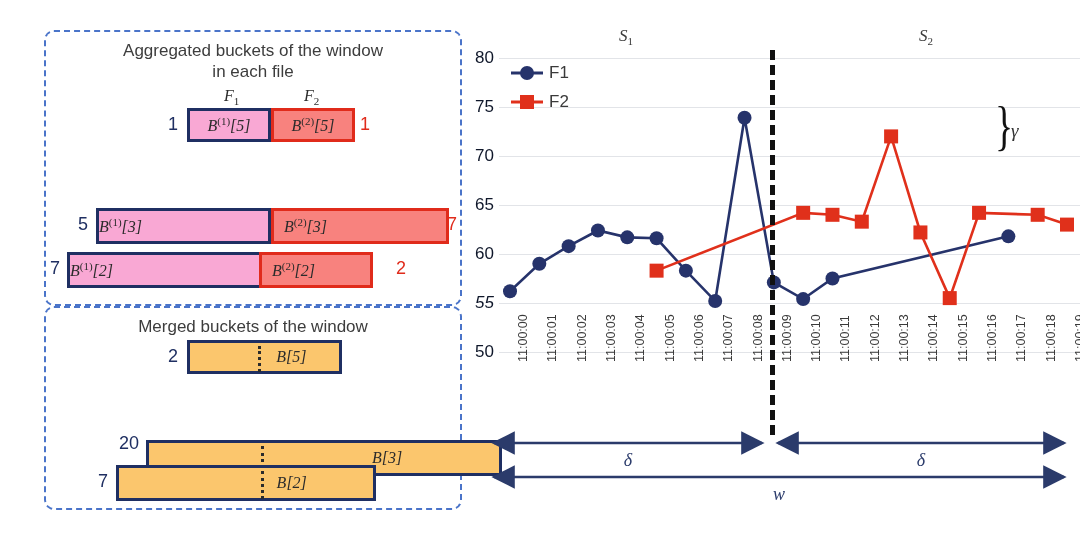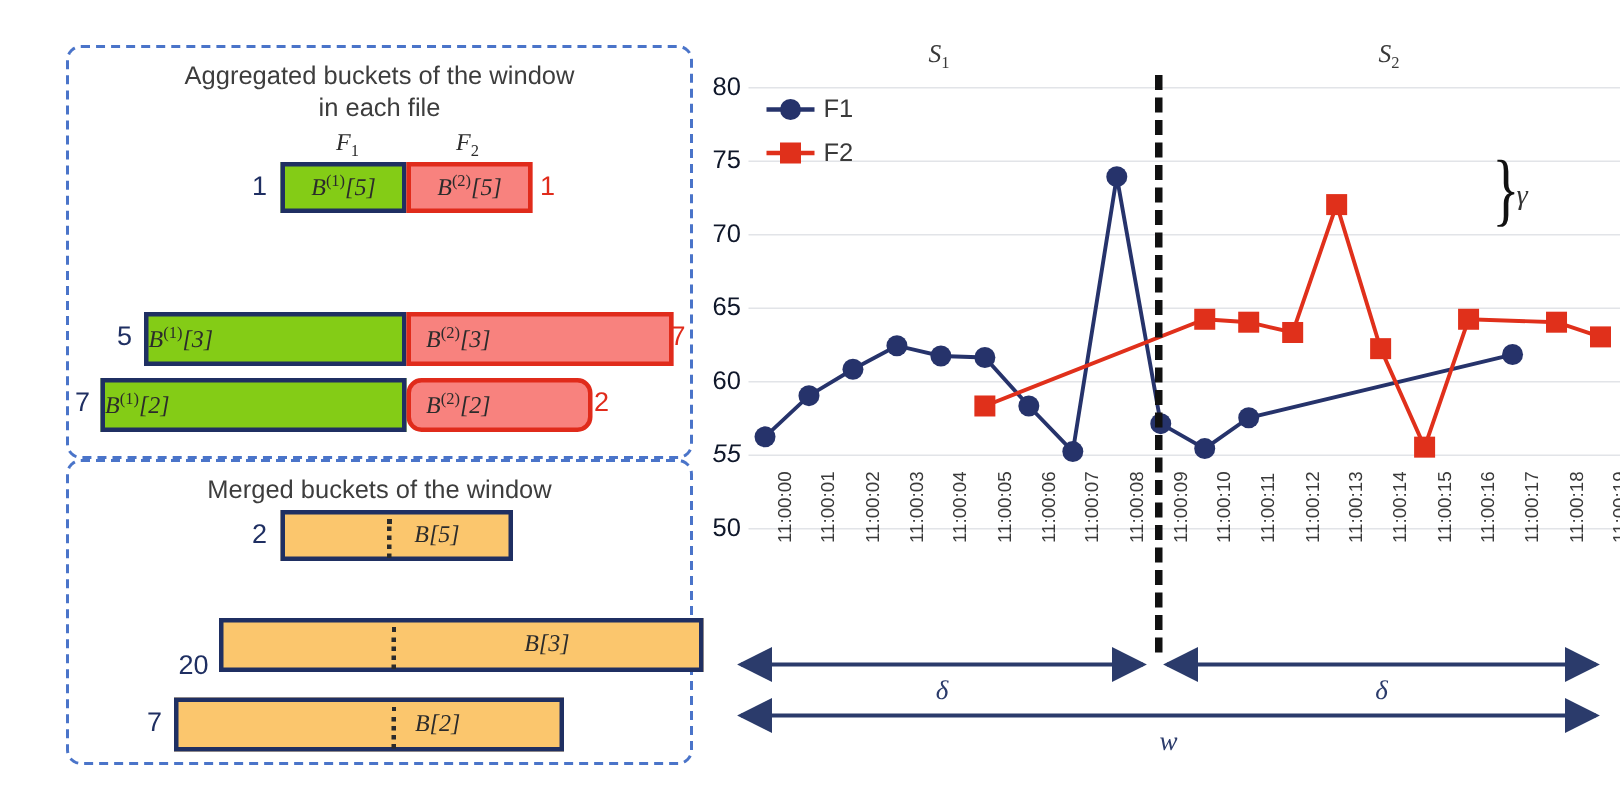--- a/index.html
+++ b/index.html
@@ -9,21 +9,21 @@
 
   
   .panel{position:absolute;border:2px dashed #4a74c9;border-radius:10px;background:#fff;}
   #panel-top{left:44px;top:30px;width:414px;height:272px;}
   #panel-bottom{left:44px;top:306px;width:414px;height:200px;}
 
   .panel-title{position:absolute;left:0;right:0;text-align:center;
       font-size:17px;color:#3d3d3d;line-height:1.25;font-family:"Liberation Sans",sans-serif;}
 
   .bar{position:absolute;box-sizing:border-box;display:flex;align-items:center;}
-  .bar-blue{background:#84cc16;border:3px solid #1f2f62;}
+  .bar-blue{background:#f9a8d4;border:3px solid #1f2f62;}
   .bar-red{background:#f8827e;border:3px solid #e02b1b;}
   .bar-orange{background:#fbc66d;border:3px solid #1f2f62;}
   .bar-label{width:100%;text-align:center;font-family:"Liberation Serif",serif;
      font-style:italic;font-size:16px;color:#2b2b2b;white-space:nowrap;}
   .bar-label.right{text-align:left;padding-right:8px;}
   .bar-label.left-pad{text-align:left;padding-left:10px;}
   .bar-label.mid-right{text-align:center;padding-left:36%;}
 
   .sup{font-size:11px;vertical-align:super;font-style:normal;}
   .sub{font-size:11px;vertical-align:sub;font-style:normal;}
@@ -101,41 +101,41 @@
       </span>
     </div>
     <div class="count count-red" style="left:401px;top:182px;">7</div>
 
     <div class="count count-blue" style="left:4px;top:226px;">7</div>
     <div class="bar bar-blue" style="left:21px;top:220px;width:204px;height:36px;">
       <span class="bar-label right">
         <span>B</span><span class="sup">(1)</span><span>[2]</span>
       </span>
     </div>
-    <div class="bar bar-red" style="left:225px;top:220px;width:124px;height:36px;border-radius:10px;">
+    <div class="bar bar-red" style="left:213px;top:220px;width:114px;height:36px;">
       <span class="bar-label left-pad">
         <span>B</span><span class="sup">(2)</span><span>[2]</span>
       </span>
     </div>
     <div class="count count-red" style="left:350px;top:226px;">2</div>
   </div>
 
   <div class="panel" id="panel-bottom">
     <div class="panel-title" style="top:8px;">Merged buckets of the window</div>
 
     <div class="count count-dark" style="left:122px;top:38px;">2</div>
     <div class="bar bar-orange" style="left:141px;top:32px;width:155px;height:34px;">
       <div class="dotline" style="left:68px;top:3px;height:26px;"></div>
       <span class="bar-label mid-right">
         <span>B</span><span>[5]</span>
       </span>
     </div>
 
     <div class="count count-dark" style="left:73px;top:125px;">20</div>
-    <div class="bar bar-orange" style="left:100px;top:104px;width:323px;height:36px;">
+    <div class="bar bar-orange" style="left:100px;top:132px;width:356px;height:36px;">
       <div class="dotline" style="left:112px;top:3px;height:28px;"></div>
       <span class="bar-label mid-right">
         <span>B</span><span>[3]</span>
       </span>
     </div>
 
     <div class="count count-dark" style="left:52px;top:163px;">7</div>
     <div class="bar bar-orange" style="left:70px;top:157px;width:260px;height:36px;">
       <div class="dotline" style="left:142px;top:3px;height:28px;"></div>
       <span class="bar-label mid-right">

